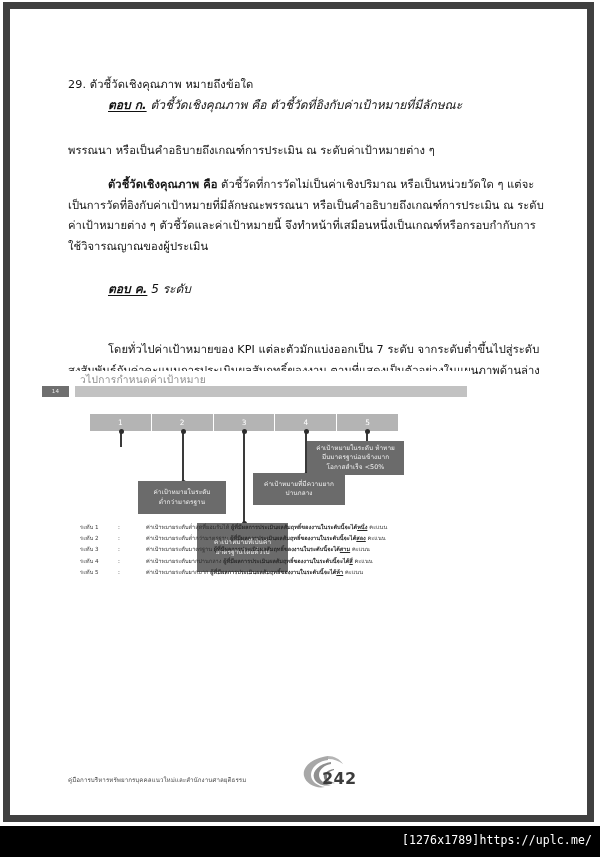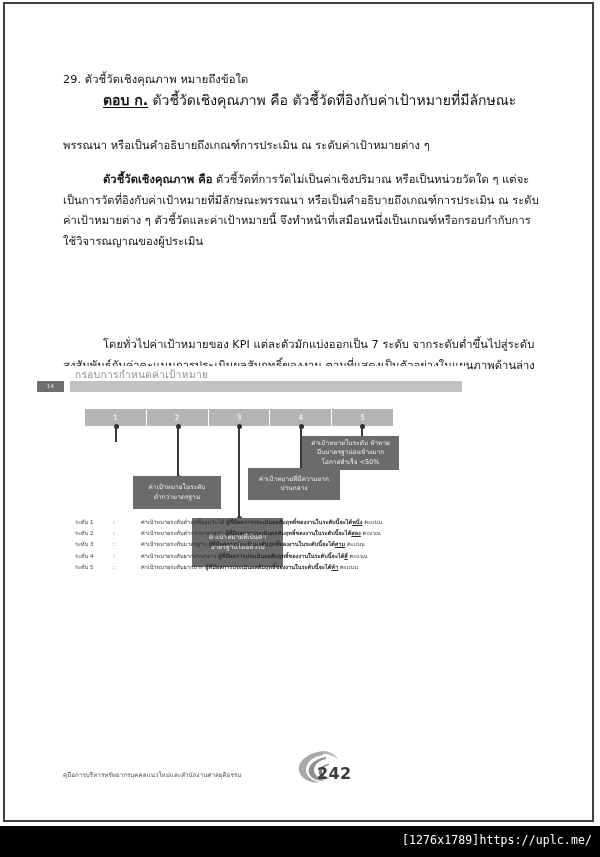--- a/index.html
+++ b/index.html
@@ -17,21 +17,21 @@
   }
 
   
   .page-sheet {
     position: absolute;
     left: 3px;
     top: 2px;
     width: 591px;
     height: 820px;
     background: #ffffff;
-    border: 2px solid #404040;
+    border: 7px solid #404040;
     box-sizing: border-box;
     overflow: hidden;
   }
 
   .page-inner {
     position: absolute;
     left: 58px;
     top: 0;
     width: 480px;
     height: 100%;
@@ -47,24 +47,25 @@
   }
   .para {
     font-size: 11.2px;
     line-height: 20.6px;
     color: #141414;
     letter-spacing: 0.005em;
     margin-top: 25px;
   }
   .para-indent { text-indent: 40px; }
   .ans-line {
-    font-size: 14px;
+    font-size: 12px;
     line-height: 20.6px;
     color: #111111;
     padding-left: 40px;
+    font-style: italic;
   }
   .ans-tag {
     font-weight: bold;
     text-decoration: underline;
     text-underline-offset: 2px;
   }
   .b { font-weight: bold; text-align: center; }
   .q29-head   { position: absolute; left: 0;  top: 66px;  }
   .q29-ans    { position: absolute; left: 0;  top: 86px;  width: 470px; }
   .q29-p2     { position: absolute; left: 0;  top: 141px; width: 478px; }
@@ -253,27 +254,28 @@
     <div class="qline q29-head">29. ตัวชี้วัดเชิงคุณภาพ หมายถึงข้อใด</div>
 
     <div class="q29-ans">
       <div class="ans-line"><span class="ans-tag">ตอบ ก.</span> <span>ตัวชี้วัดเชิงคุณภาพ คือ ตัวชี้วัดที่อิงกับค่าเป้าหมายที่มีลักษณะ</span></div>
       <div class="para">พรรณนา หรือเป็นคำอธิบายถึงเกณฑ์การประเมิน ณ ระดับค่าเป้าหมายต่าง ๆ</div>
     </div>
 
     <div class="para para-indent q29-p2"><span class="b">ตัวชี้วัดเชิงคุณภาพ คือ</span><span> ตัวชี้วัดที่การวัดไม่เป็นค่าเชิงปริมาณ หรือเป็นหน่วยวัดใด ๆ แต่จะเป็นการวัดที่อิงกับค่าเป้าหมายที่มีลักษณะพรรณนา หรือเป็นคำอธิบายถึงเกณฑ์การประเมิน ณ ระดับค่าเป้าหมายต่าง ๆ ตัวชี้วัดและค่าเป้าหมายนี้ จึงทำหน้าที่เสมือนหนึ่งเป็นเกณฑ์หรือกรอบกำกับการใช้วิจารณญาณของผู้ประเมิน</span></div>
 
 
+    <div class="ans-line q30-ans"><span class="ans-tag">ตอบ ค.</span> <span>5 ระดับ</span></div>
 
     <div class="para para-indent q30-p2">โดยทั่วไปค่าเป้าหมายของ KPI  แต่ละตัวมักแบ่งออกเป็น 7 ระดับ จากระดับต่ำขึ้นไปสู่ระดับสูงสัมพันธ์กับค่าคะแนนการประเมินผลสัมฤทธิ์ของงาน ตามที่แสดงเป็นตัวอย่างในแผนภาพด้านล่าง</div>
   </div>
 
   <div class="slide">
 
-    <div class="slide-title">กรอบการกำหนดค่าเป้าหมาย</div>
+    <div class="slide-title">วไปการกำหนดค่าเป้าหมาย</div>
     <div class="slide-badge">14</div>
     <div class="slide-rule"></div>
 
     <div class="scale">
       <div class="scale-seg">1</div>
       <div class="scale-seg">2</div>
       <div class="scale-seg">3</div>
       <div class="scale-seg">4</div>
       <div class="scale-seg">5</div>
     </div>

